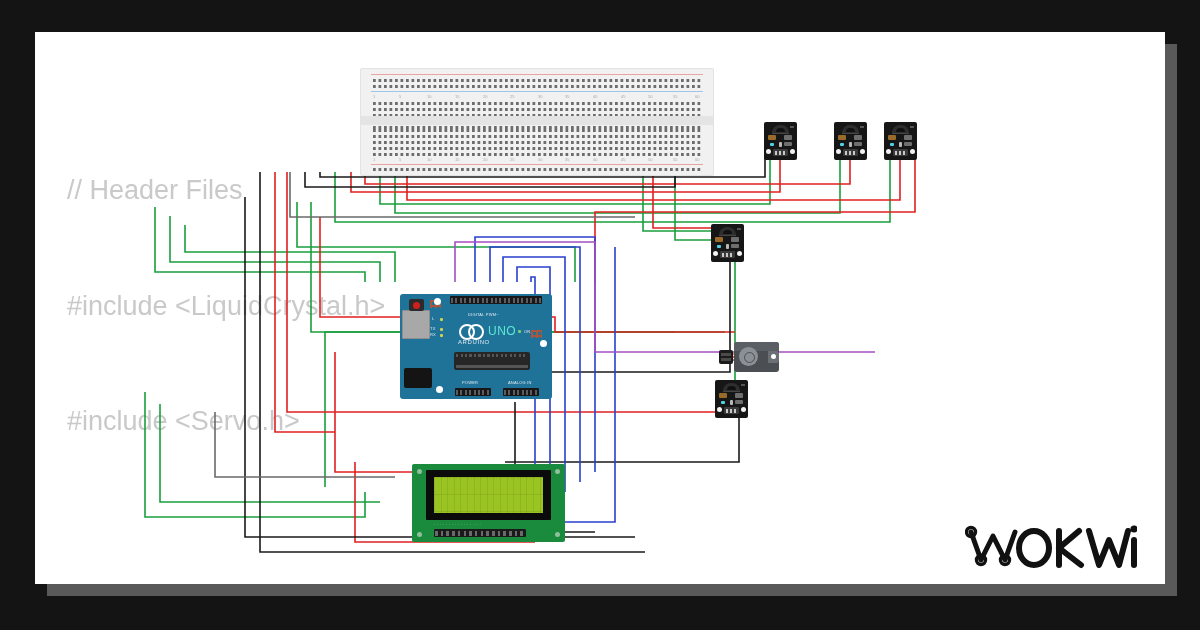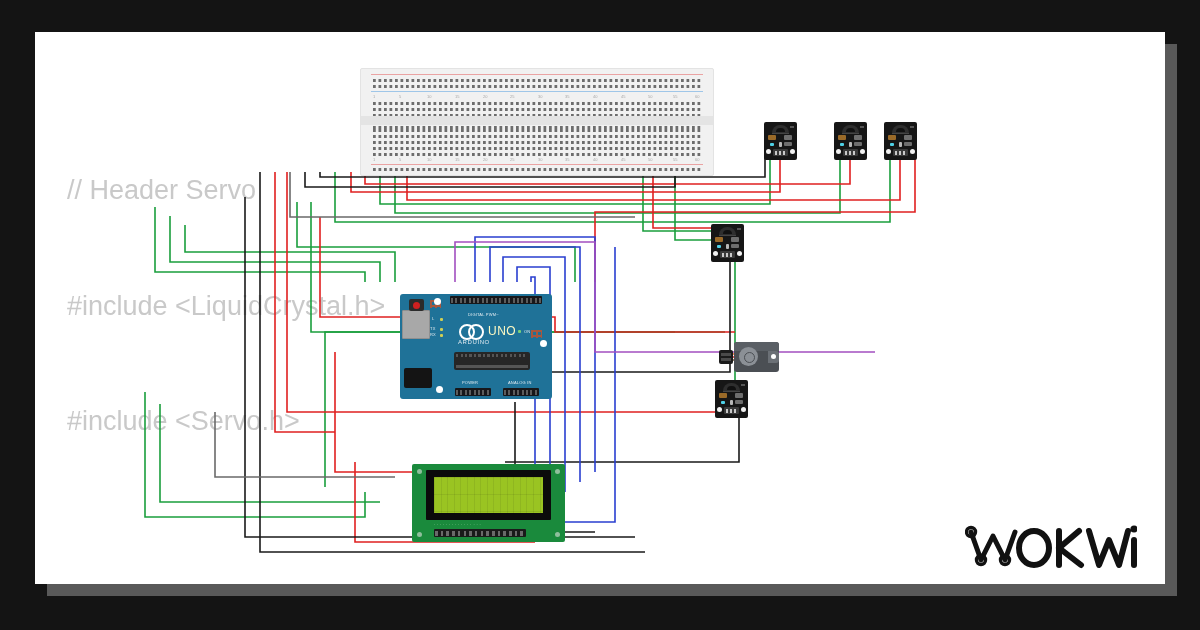--- a/index.html
+++ b/index.html
@@ -97,21 +97,21 @@
   }
   .uno .chip{position:absolute;left:54px;top:58px;width:76px;height:18px;background:#262626;border-radius:2px;}
   .uno .chip::after{
     content:'';position:absolute;left:2px;top:1.5px;right:2px;height:3px;
     background-image:repeating-linear-gradient(to right,#555 0px,#555 2px,transparent 2px,transparent 4.5px);
     box-shadow:0 11px 0 #555;
   }
   .uno .btn{position:absolute;left:9px;top:5px;width:15px;height:12px;background:#2b2b2b;border-radius:2px;}
   .uno .btn::after{content:'';position:absolute;left:3.5px;top:2.5px;width:7px;height:7px;background:#cf2020;border-radius:50%;}
   .uno .leds{position:absolute;width:3px;height:3px;background:#cfcf55;border-radius:1px;}
-  .uno .logo{position:absolute;left:40px;top:32px;color:#fef9c3;font-size:11px;letter-spacing:.5px;}
+  .uno .logo{position:absolute;left:40px;top:32px;color:#5eead4;font-size:11px;letter-spacing:.5px;}
   .uno .label{position:absolute;color:#dfeaf0;font-size:4px;letter-spacing:.2px;white-space:nowrap;}
   .uno .mount{position:absolute;width:7px;height:7px;background:#ffffff;border-radius:50%;}
   .uno .pad{position:absolute;width:11px;height:8px;
     background-image:repeating-linear-gradient(to right,#c0532f 0,#c0532f 2.5px,transparent 2.5px,transparent 5px),
                      repeating-linear-gradient(to bottom,#c0532f 0,#c0532f 2.5px,transparent 2.5px,transparent 5px);
     background-size:5px 5px;opacity:.85;}
 
   
   .lcd{
     position:absolute;left:377px;top:432px;width:153px;height:78px;
@@ -160,21 +160,21 @@
 </head>
 <body>
 
 <div id="stage">
 
   <div class="card-shadow"></div>
 
   <div class="card">
 
     <div class="code">
-      <div>// Header Servo</div>
+      <div>// Header Files</div>
       <div>#include &lt;LiquidCrystal.h&gt;</div>
       <div>#include &lt;Servo.h&gt;</div>
       <div></div>
       
       
       
       
       
       
       

